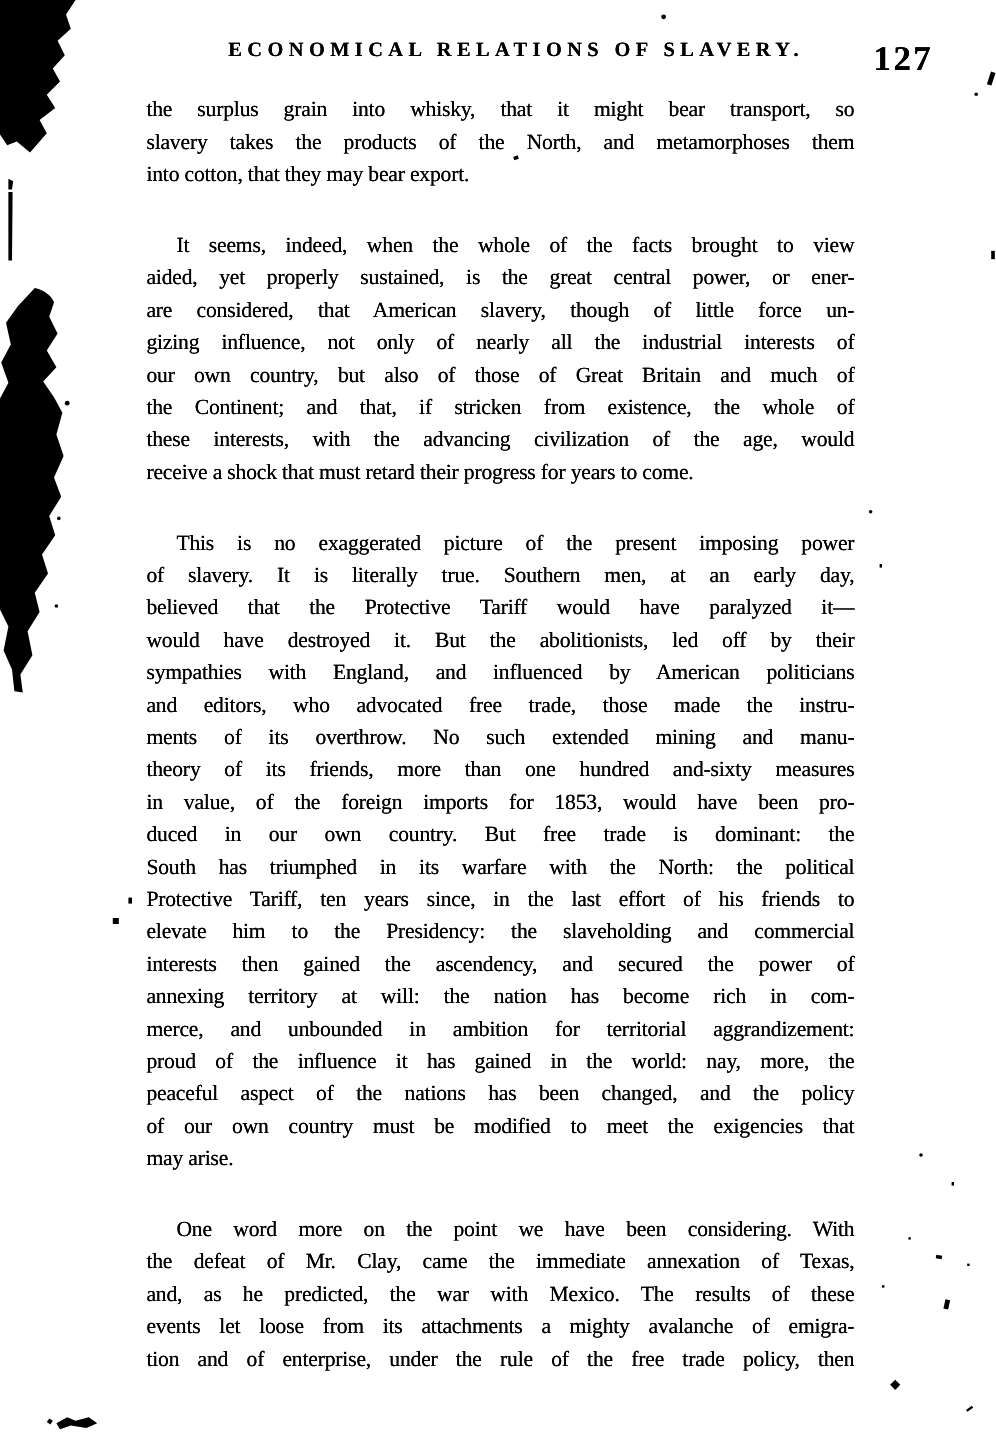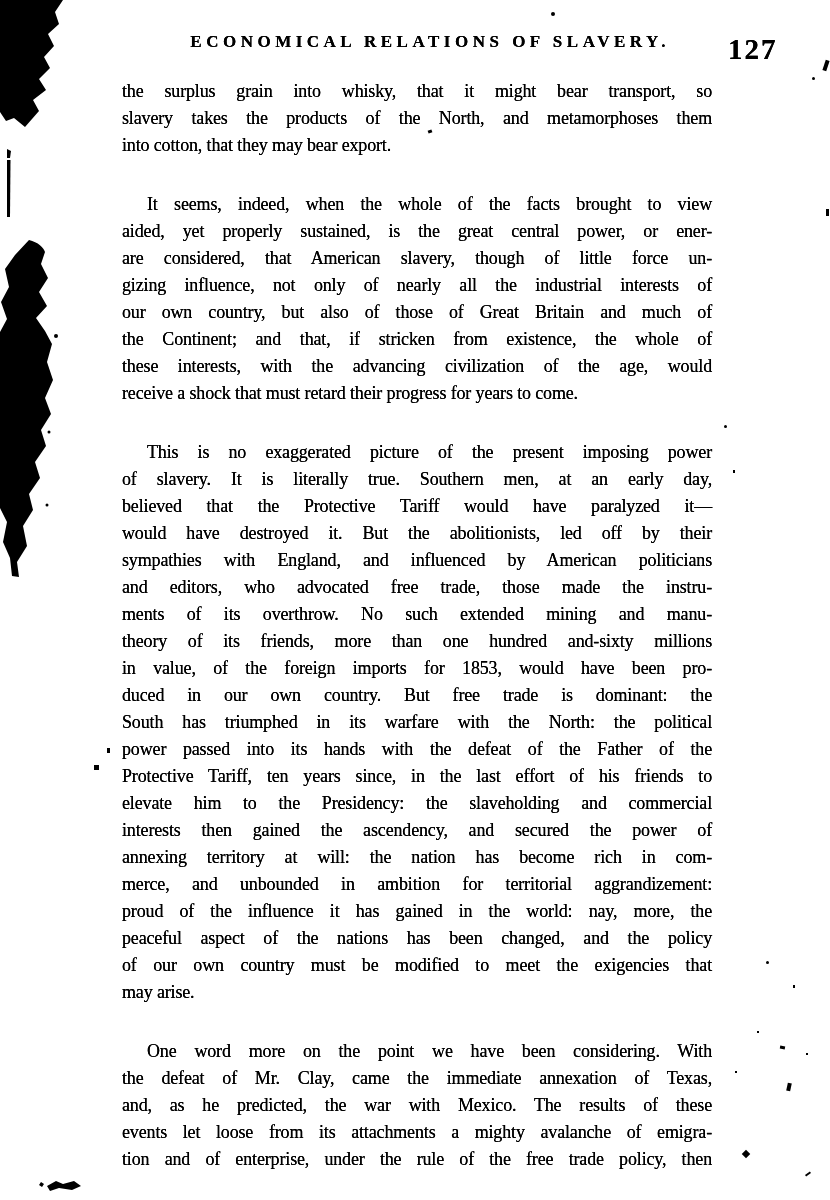--- a/index.html
+++ b/index.html
@@ -96,25 +96,24 @@
       <div class="line">the Continent; and that, if stricken from existence, the whole of</div>
       <div class="line">these interests, with the advancing civilization of the age, would</div>
       <div class="line final">receive a shock that must retard their progress for years to come.</div>
       <div class="line indent">This is no exaggerated picture of the present imposing power</div>
       <div class="line">of slavery.  It is literally true.  Southern men, at an early day,</div>
       <div class="line">believed that the Protective Tariff would have paralyzed it—</div>
       <div class="line">would have destroyed it.  But the abolitionists, led off by their</div>
       <div class="line">sympathies with England, and influenced by American politicians</div>
       <div class="line">and editors, who advocated free trade, those made the instru-</div>
       <div class="line">ments of its overthrow.  No such extended mining and manu-</div>
-      <div class="line">theory of its friends, more than one hundred and-sixty millions</div>
+      <div class="line">theory of its friends, more than one hundred and-sixty measures</div>
       <div class="line">in value, of the foreign imports for 1853, would have been pro-</div>
       <div class="line">duced in our own country.  But free trade is dominant: the</div>
       <div class="line">South has triumphed in its warfare with the North: the political</div>
-      <div class="line">power passed into its hands with the defeat of the Father of the</div>
       <div class="line">Protective Tariff, ten years since, in the last effort of his friends to</div>
       <div class="line">elevate him to the Presidency: the slaveholding and commercial</div>
       <div class="line">interests then gained the ascendency, and secured the power of</div>
       <div class="line">annexing territory at will: the nation has become rich in com-</div>
       <div class="line">merce, and unbounded in ambition for territorial aggrandizement:</div>
       <div class="line">proud of the influence it has gained in the world: nay, more, the</div>
       <div class="line">peaceful aspect of the nations has been changed, and the policy</div>
       <div class="line">of our own country must be modified to meet the exigencies that</div>
       <div class="line final">may arise.</div>
       <div class="line indent">One word more on the point we have been considering.  With</div>

